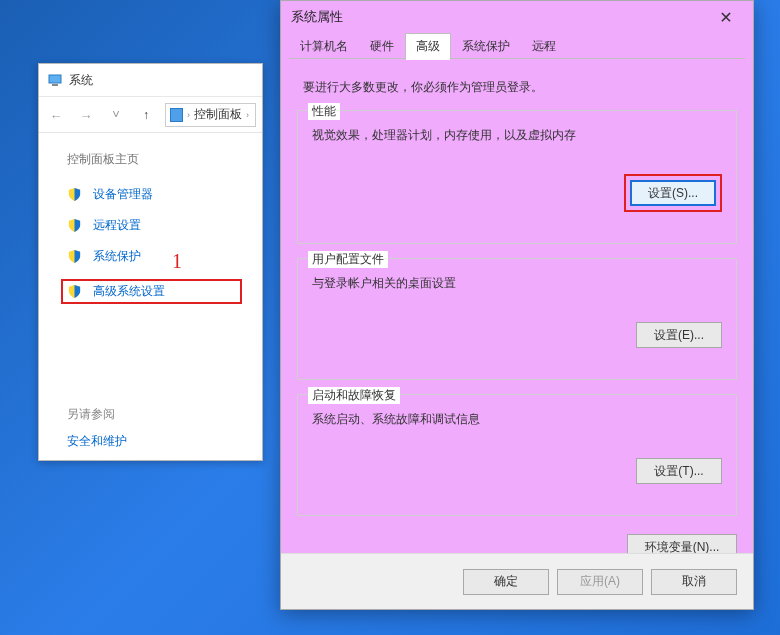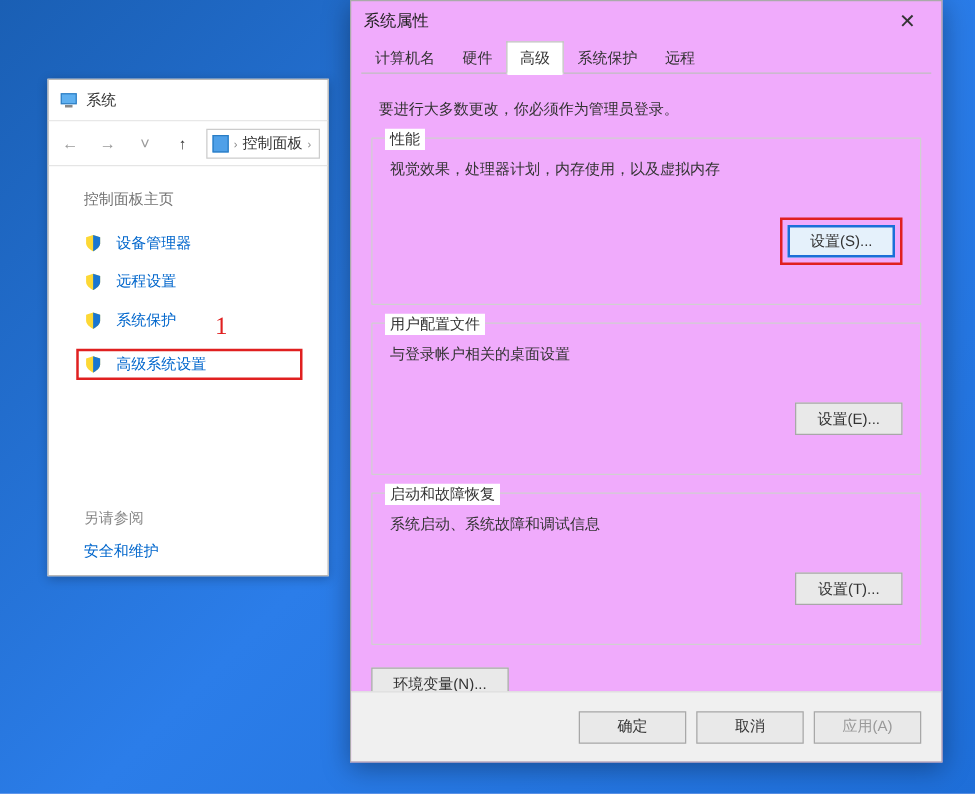--- a/index.html
+++ b/index.html
@@ -53,21 +53,21 @@
     .groupbox { border: 1px solid #d0d0d0; border-radius: 1px; padding: 16px 14px 31px 14px; margin-bottom: 14px; position: relative; }
     .groupbox-legend { position: absolute; top: -8px; left: 10px; background: #fff; padding: 0 4px; font-size: 12px; color: #333; }
     .group-desc { font-size: 12px; color: #333; margin-bottom: 30px; }
     .group-desc.short { margin-bottom: 30px; }
     .btn-row { display: flex; justify-content: flex-end; }
     .win-btn { min-width: 86px; height: 26px; background: #e9e9e9; border: 1px solid #a8a8a8; font-size: 12px; color: #333; cursor: pointer; padding: 0 10px; }
     .win-btn:disabled { color: #999; }
     .win-btn.highlighted { border: 2px solid #1a6fd8; background: #e5f1fb; }
     .btn-highlight-wrap { border: 2px solid #e02020; padding: 4px; display: inline-block; }
 
-    .env-row { display: flex; padding: 4px 30px 0 16px; }
+    .env-row { display: flex; justify-content: flex-end; padding: 4px 16px 0 16px; }
 
     .dlg-footer { position: absolute; bottom: 0; left: 0; right: 0; height: 56px; background: #f0f0f0; border-top: 1px solid #ddd; display: flex; align-items: center; justify-content: flex-end; gap: 8px; padding: 0 16px; }
   </style>
 </head>
 <body>
 
 <div class="back-window">
   <div class="back-titlebar">
     <span class="pc-icon">
       <svg viewBox="0 0 16 16">
@@ -188,16 +188,16 @@
       </div>
     </div>
   </div>
 
   <div class="env-row">
     <button class="win-btn" style="min-width:110px">环境变量(N)...</button>
   </div>
 
   <div class="dlg-footer">
     <button class="win-btn">确定</button>
+    <button class="win-btn" disabled="">应用(A)</button>
     <button class="win-btn">取消</button>
-    <button class="win-btn" disabled="">应用(A)</button>
   </div>
 </div>
 
 </body></html>

